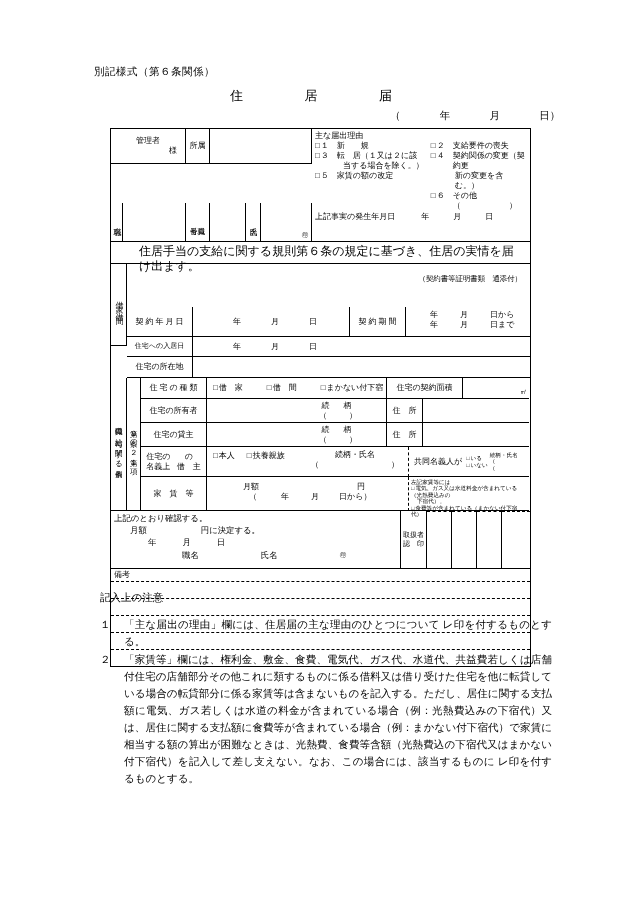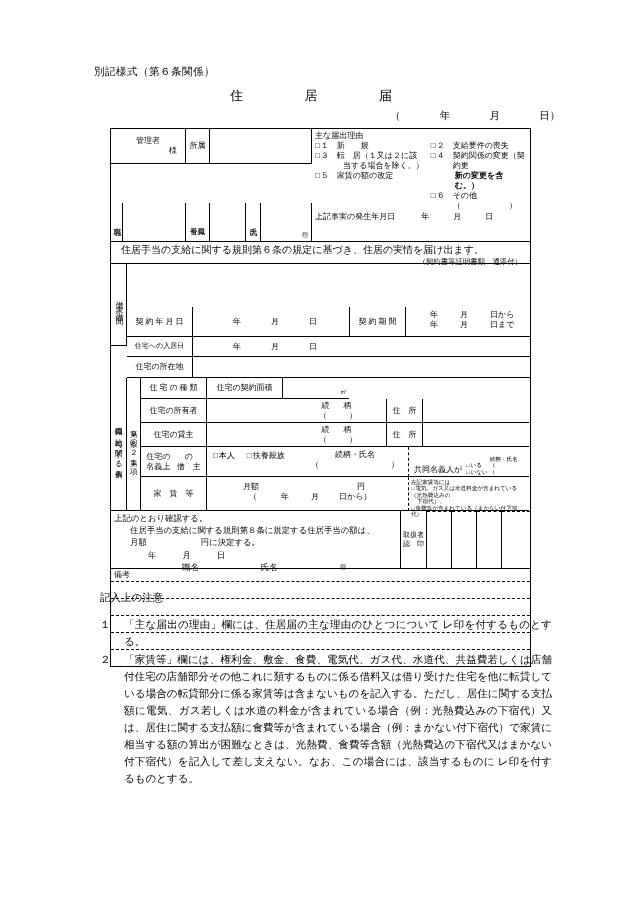--- a/index.html
+++ b/index.html
@@ -172,21 +172,21 @@
             <div style="display:flex;">
               <span class="chk"></span>
               <span>２</span>
               <span style="margin-left:8px;">支給要件の喪失</span>
             </div>
             <div style="display:flex;">
               <span class="chk"></span>
               <span>４</span>
               <span style="margin-left:8px;">契約関係の変更（契約更</span>
             </div>
-            <div style="padding-left:24px;font-weight:bold;">新の変更を含む。）</div>
+            <div style="padding-left:24px;">新の変更を含む。）</div>
             <div style="display:flex;">
               <span class="chk"></span>
               <span>６</span>
               <span style="margin-left:8px;">その他</span>
             </div>
             <div style="display:flex;justify-content:space-between;padding-left:22px;padding-right:10px;">
               <span>（</span>
               <span>）</span>
             </div>
           </div>
@@ -215,21 +215,21 @@
         <span class="vert"><span>氏</span><span>名</span></span>
       </div>
       <div class="cell br bb" style="width:51px;height:39px;display:flex;align-items:flex-end;justify-content:flex-end;">
         <span style="font-size:7px;">㊞</span>
       </div>
       <div class="cell bb" style="width:219px;height:39px;"></div>
     </div>
 
     <div class="row">
       <div class="cell bb" style="width:419px;height:22px;padding:2px 4px;">
-        <div style="font-size:10px;padding-left:6px;">住居手当の支給に関する規則第６条の規定に基づき、住居の実情を届け出ます。</div>
+        <div style="font-size:12px;padding-left:6px;margin-left:18px;">住居手当の支給に関する規則第６条の規定に基づき、住居の実情を届け出ます。</div>
         <div style="font-size:7.4px;text-align:right;padding-right:4px;">（契約書等証明書類　通添付）</div>
       </div>
     </div>
 
     <div class="row">
       <div class="cell br bb vert-wrap" style="width:16px;height:82px;">
         <span class="vert" style="letter-spacing:4px;">借家・借間</span>
       </div>
       <div style="width:403px;margin-top:43px;">
         <div class="row">
@@ -275,20 +275,25 @@
         <span class="vert" style="letter-spacing:1px;font-size:7.5px;">職員の給与に関する条例</span>
       </div>
       <div class="cell br bb vert-wrap" style="width:14px;height:133px;">
         <span class="vert" style="letter-spacing:1px;font-size:7.5px;">第９条の２第１項</span>
       </div>
 
       <div style="width:389px;">
 
         <div class="row">
           <div class="cell br bb ctr" style="width:66px;height:21px;">住 宅 の 種 類</div>
+          <div class="cell br bb vctr" style="width:180px;height:21px;">
+            <span class="chk" style="margin-left:4px;">借　家</span>
+            <span class="chk" style="margin-left:24px;">借　間</span>
+            <span class="chk" style="margin-left:24px;">まかない付下宿</span>
+          </div>
           <div class="cell br bb ctr" style="width:76px;height:21px;">住宅の契約面積</div>
           <div class="cell bb" style="width:66px;height:21px;display:flex;align-items:flex-end;justify-content:flex-end;">
             <span style="font-size:7px;">㎡</span>
           </div>
         </div>
 
         <div class="row">
           <div class="cell br bb ctr" style="width:66px;height:24px;">住宅の所有者</div>
           <div class="cell br bb" style="width:180px;height:24px;position:relative;">
             <div style="position:absolute;left:108px;top:2px;text-align:center;width:46px;">
@@ -327,21 +332,21 @@
             <span class="chk" style="margin-left:4px;">本人</span>
             <span class="chk" style="margin-left:10px;">扶養親族</span>
             <div style="position:absolute;left:96px;top:3px;width:104px;text-align:center;">
               <div>続柄・氏名</div>
               <div style="display:flex;justify-content:space-between;padding:0 8px;">
                 <span>（</span>
                 <span>）</span>
               </div>
             </div>
           </div>
-          <div class="cell bb" style="width:120px;height:30px;display:flex;align-items:flex-end;">
+          <div class="cell bb" style="width:120px;height:30px;display:flex;align-items:center;">
             <span style="margin-left:3px;">共同名義人が</span>
             <div style="margin-left:4px;">
               <div class="tiny chk">いる</div>
               <div class="tiny chk">いない</div>
             </div>
             <div style="margin-left:2px;">
               <div class="tiny">続柄・氏名</div>
               <div class="tiny">（</div>
               <div class="tiny">（</div>
             </div>
@@ -368,21 +373,20 @@
             <div style="padding-left:6px;">下宿代）。</div>
             <div class="chk">食費等が含まれている（まかない付下宿代）</div>
           </div>
         </div>
       </div>
     </div>
 
     <div class="row">
       <div class="cell br bb" style="width:290px;height:58px;padding:2px 3px;font-size:8.4px;line-height:1.45;">
         <div>上記のとおり確認する。</div>
-        <div style="padding-left:16px;">住居手当の支給に関する規則第８条に規定する住居手当の額は、</div>
         <div style="padding-left:16px;display:flex;">
           <span>月額</span>
           <span style="margin-left:54px;">円に決定する。</span>
         </div>
         <div style="padding-left:34px;display:flex;">
           <span>年</span>
           <span style="margin-left:26px;">月</span>
           <span style="margin-left:26px;">日</span>
         </div>
         <div style="padding-left:68px;display:flex;">

